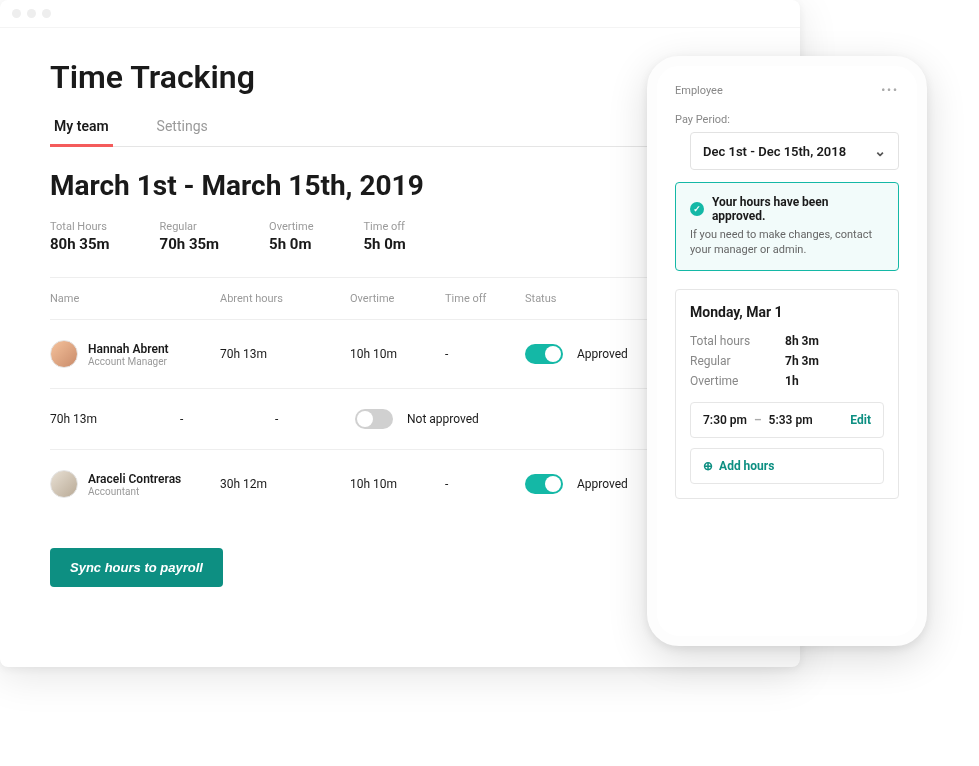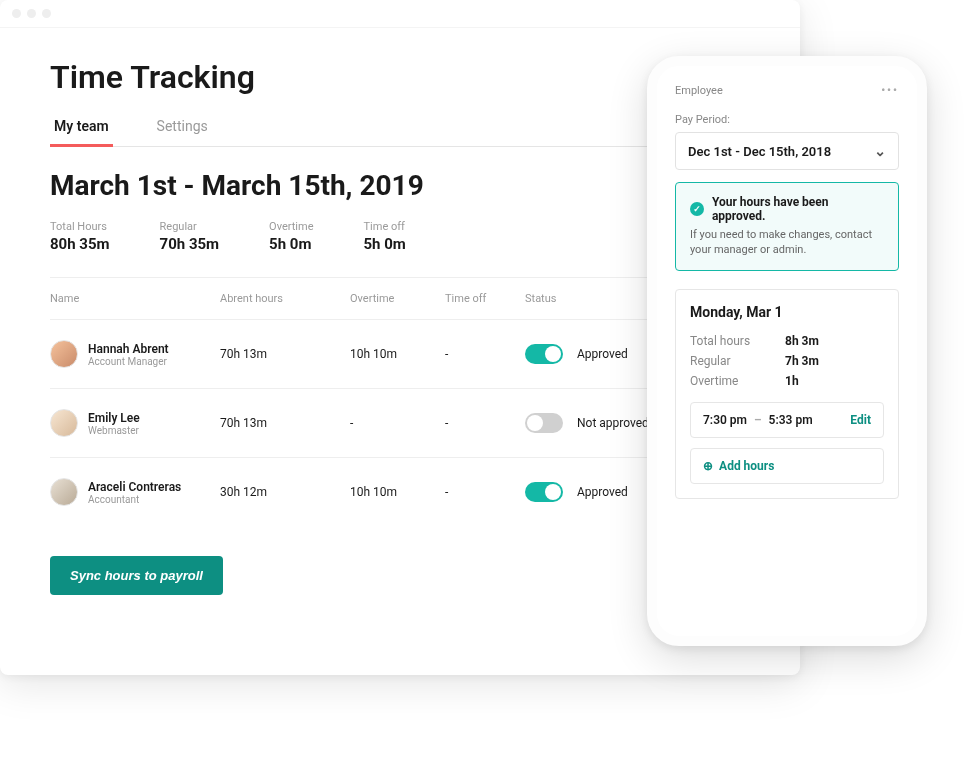--- a/index.html
+++ b/index.html
@@ -173,20 +173,21 @@
     border: 1px solid #e2e2e2;
     border-radius: 4px;
     padding: 10px 12px;
     display: flex;
     justify-content: space-between;
     align-items: center;
     font-size: 13px;
     font-weight: 600;
     cursor: pointer;
     margin-bottom: 12px;
+    margin-left: 15px;
   }
   .chev { font-size: 14px; color: #555; }
   .approval-box {
     border: 1px solid #14b8a6;
     border-radius: 4px;
     background: #f2fbfa;
     padding: 12px 14px;
     margin-bottom: 18px;
   }
   .approval-top {
@@ -291,27 +292,20 @@
     </div>
     <div class="cell col-reg">70h 13m</div>
     <div class="cell col-ot">10h 10m</div>
     <div class="cell col-to">-</div>
     <div class="col-status">
       <div class="toggle on"></div>
       <span class="status-text">Approved</span>
     </div>
           </div>
           <div class="trow">
-    <div class="person col-name">
-      <div class="avatar" style="background:linear-gradient(135deg,#f7e6d2,#d7b99a)"></div>
-      <div class="meta">
-        <div class="name">Emily Lee</div>
-        <div class="role">Webmaster</div>
-      </div>
-    </div>
     <div class="cell col-reg">70h 13m</div>
     <div class="cell col-ot">-</div>
     <div class="cell col-to">-</div>
     <div class="col-status">
       <div class="toggle "></div>
       <span class="status-text">Not approved</span>
     </div>
           </div>
           <div class="trow">
     <div class="person col-name">

